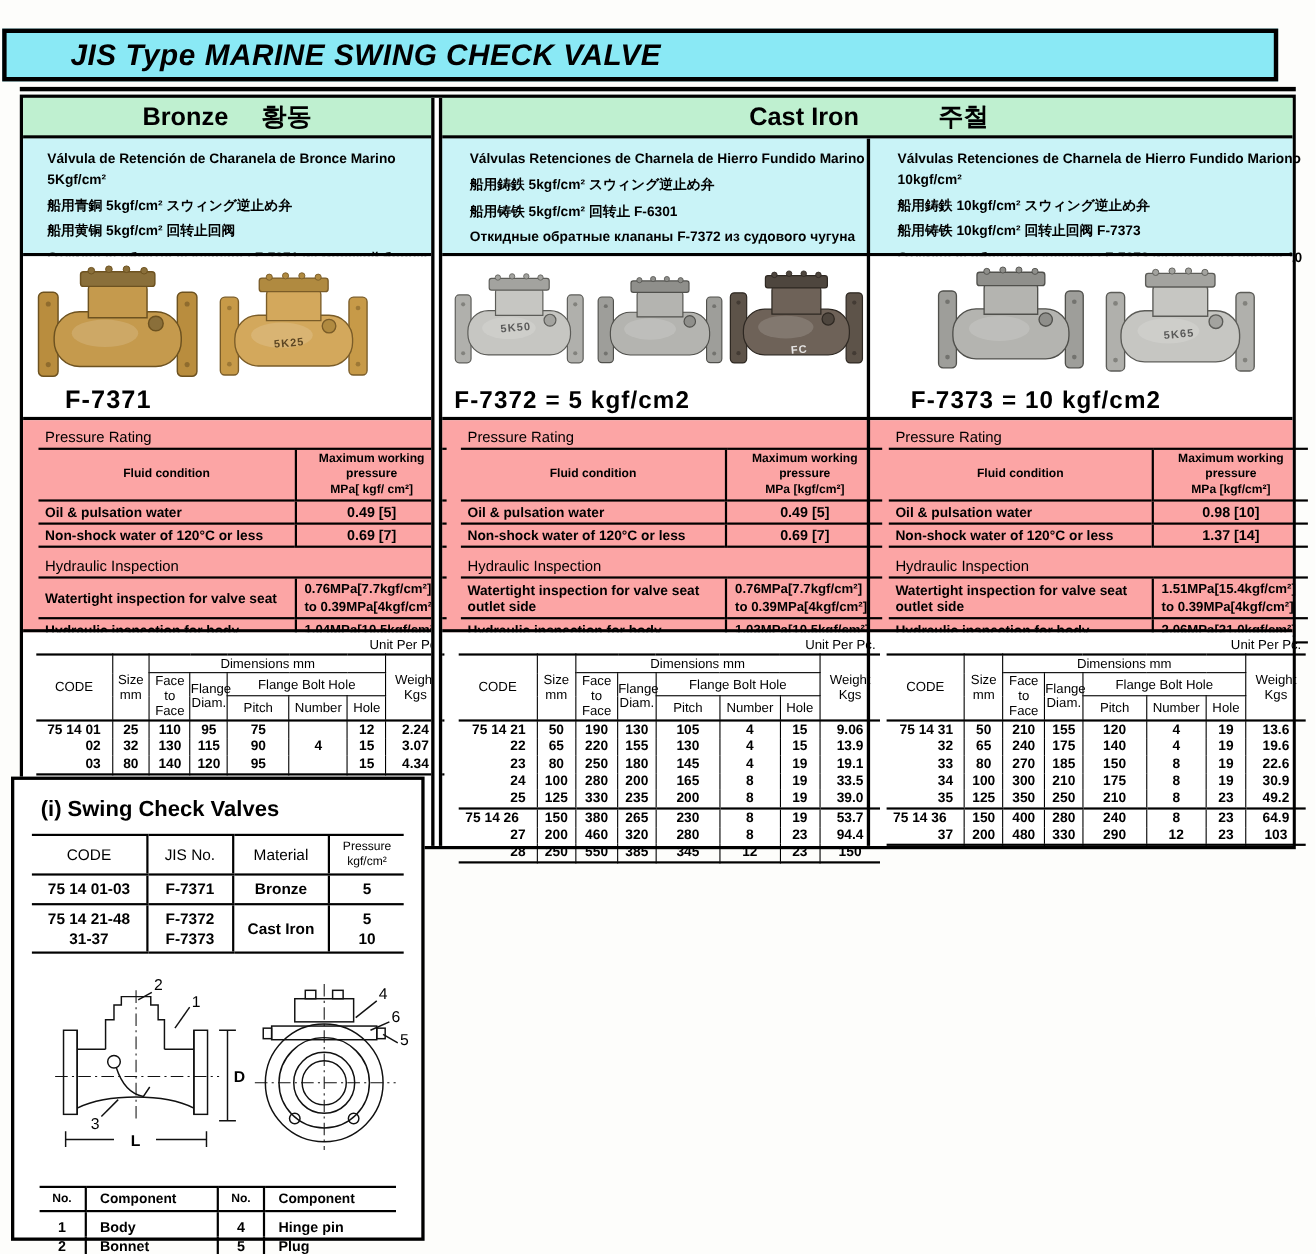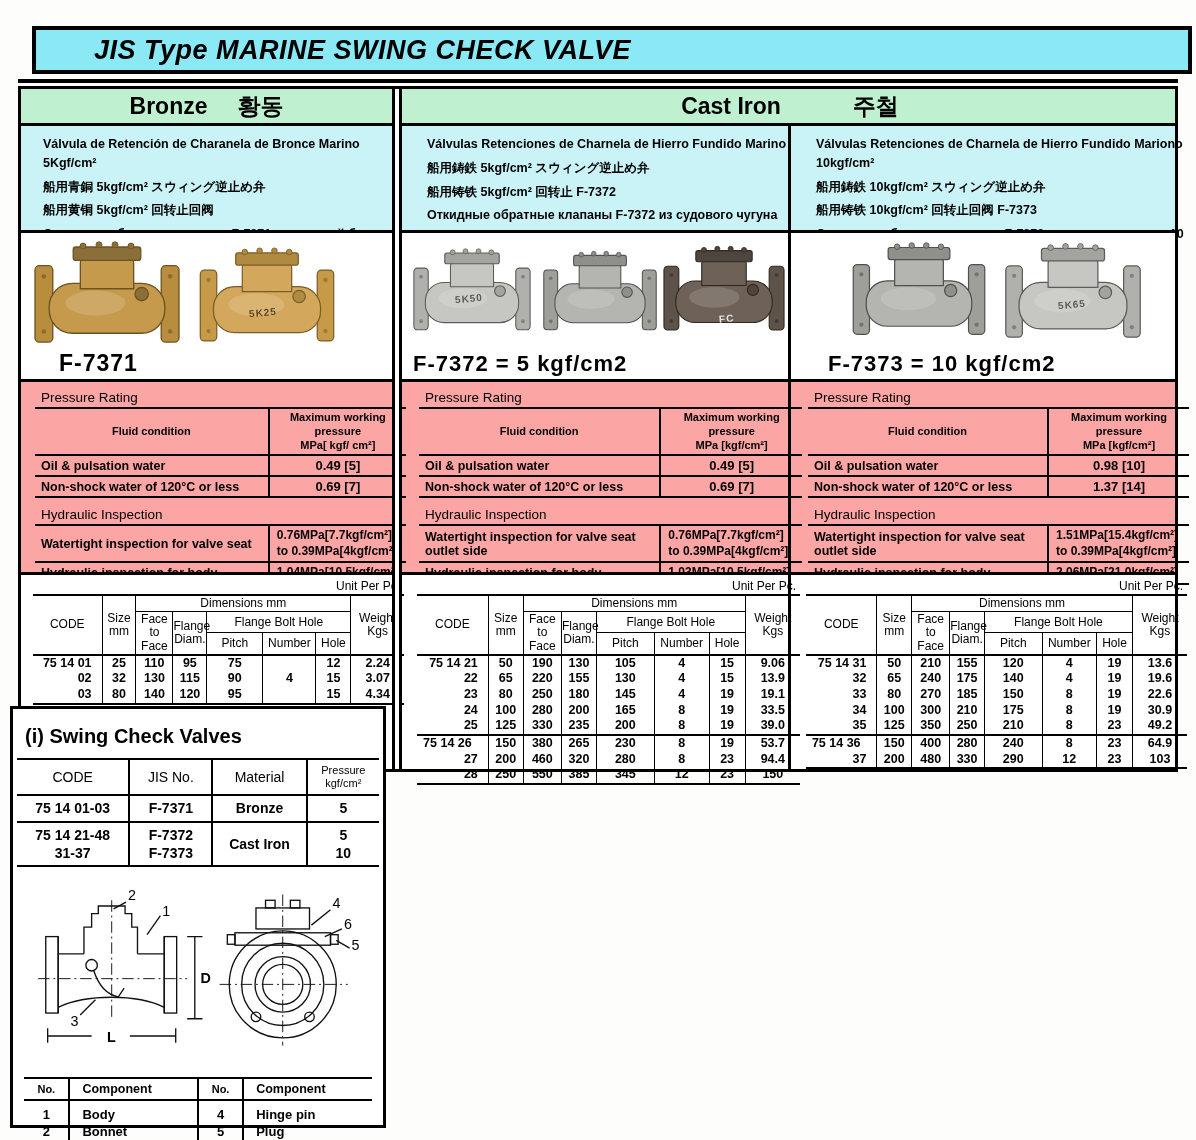--- a/index.html
+++ b/index.html
@@ -1,19 +1,19 @@
 <!DOCTYPE html>
 <html><head>
 <meta charset="utf-8">
 <style>
   html,body{margin:0;padding:0;background:#fff;}
   .page{position:relative;width:1196px;height:1140px;background:#fdfdfb;overflow:hidden;
         font-family:"Liberation Sans",sans-serif;color:#000;}
   
-  .header-box{position:absolute;left:32px;top:26px;width:1160px;height:48px;background:#8ae9f5;
+  .header-box{position:absolute;left:2px;top:26px;width:1160px;height:48px;background:#8ae9f5;
       border:4px solid #000;box-sizing:border-box;display:flex;align-items:center;}
   .title-en{font-style:italic;font-weight:bold;font-size:27px;margin-left:58px;letter-spacing:.5px;}
   .title-ko{font-style:italic;font-weight:bold;font-size:23px;margin-left:150px;}
   .header-rule{position:absolute;left:18px;top:79px;width:1160px;height:0;border-top:4px solid #000;}
   
   .frame{position:absolute;left:18px;top:86px;width:1160px;height:686px;border:3px solid #000;
       box-sizing:border-box;display:flex;flex-direction:column;background:#fff;}
   .vdiv{position:absolute;left:371px;top:0;height:100%;width:10px;background:#fff;
       border-left:3px solid #000;border-right:3px solid #000;box-sizing:border-box;z-index:4;}
   .vdiv2{position:absolute;left:767px;top:37px;height:calc(100% - 37px);width:3px;background:#000;z-index:4;}
@@ -69,21 +69,21 @@
   .dtable th{font-weight:normal;font-size:12px;line-height:1.1;white-space:pre-line;
       text-align:center;padding:1px 0;border-right:1.5px solid #000;}
   .dtable th.noR,.dtable td.noR{border-right:none;}
   .dtable th.hline{border-bottom:1.5px solid #000;}
   .dtable td{border-right:1.5px solid #000;text-align:center;padding:0;line-height:1.25;
       font-weight:bold;font-size:12.5px;}
   .dtable td.dc0{text-align:right;padding-right:10px;}
   .dtable tr.gsep td{border-top:2px solid #000;text-align:center;}
   
   .ibox{position:absolute;left:10px;top:706px;width:376px;height:422px;border:3px solid #000;
-      background:#fff;z-index:10;box-sizing:border-box;padding:8px 4px;}
+      background:#fff;z-index:10;box-sizing:border-box;padding:8px 16px;}
   .ititle{font-size:20px;font-weight:bold;margin:8px 0 10px 8px;}
   .ctable{width:100%;border-collapse:collapse;text-align:center;table-layout:fixed;}
   .ctable th{font-size:14px;font-weight:normal;border-top:2.5px solid #000;border-bottom:2.5px solid #000;
       padding:4px 0;white-space:pre-line;}
   .ctable th.small{font-size:11px;line-height:1.2;}
   .ctable td{font-size:14px;font-weight:bold;white-space:pre-line;padding:3px 0;line-height:1.3;}
   .ctable tr.r1 td{border-bottom:2.5px solid #000;}
   .ctable tr.r2 td{border-bottom:2.5px solid #000;}
   .ctable th + th,.ctable td + td{border-left:2px solid #000;}
   .diagram{margin:8px 0 0 2px;}
@@ -147,21 +147,21 @@
     <div class="row row-desc">
       <div class="cA desc">
         <p>Válvula de Retención de Charanela de Bronce  Marino 5Kgf/cm²</p>
         <p>船用青銅 5kgf/cm²  スウィング逆止め弁</p>
         <p>船用黄铜 5kgf/cm² 回转止回阀</p>
         <p>Откидные обратные клапаны F-7371  из морской бронзы</p>
       </div>
       <div class="cB desc">
         <p>Válvulas Retenciones de Charnela de Hierro Fundido Marino</p>
         <p>船用鋳鉄 5kgf/cm²  スウィング逆止め弁</p>
-        <p>船用铸铁 5kgf/cm² 回转止  F-7372</p>
+        <p>船用铸铁 5kgf/cm² 回转止  F-6301</p>
         <p>Откидные обратные клапаны   F-7372 из судового чугуна</p>
       </div>
       <div class="cC desc">
         <p>Válvulas Retenciones de Charnela de Hierro Fundido Mariono 10kgf/cm²</p>
         <p>船用鋳鉄 10kgf/cm²  スウィング逆止め弁</p>
         <p>船用铸铁 10kgf/cm² 回转止回阀   F-7373</p>
         <p>Откидные обратные клапаны F-7373 из судового чугуна 10 kgf/cm2</p>
       </div>
     </div>
 

